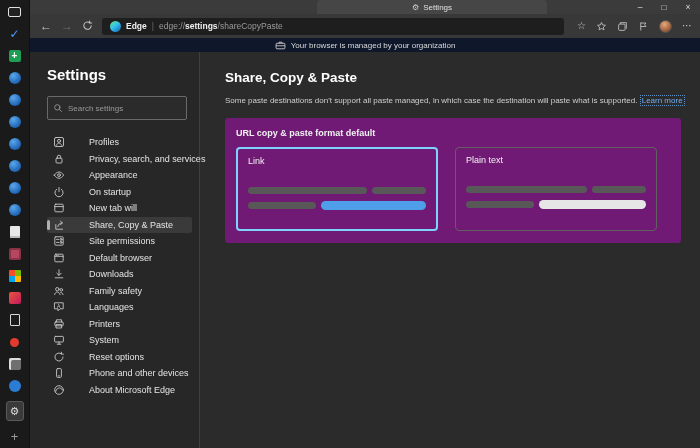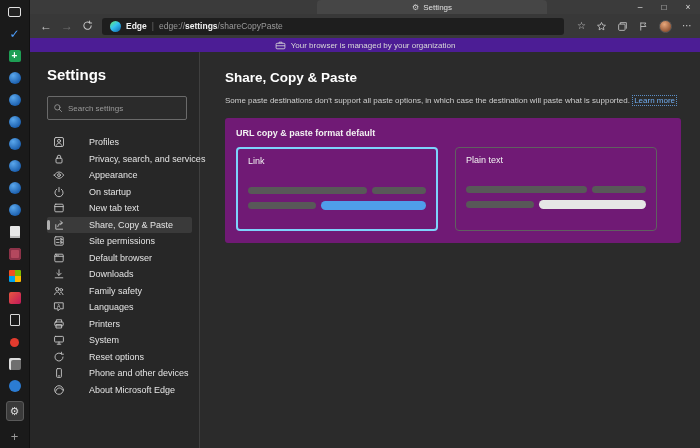--- a/index.html
+++ b/index.html
@@ -49,21 +49,21 @@
   .edge-logo { width:11px; height:11px; border-radius:50%; background:linear-gradient(140deg,#66eb6e 0%,#35c1f1 45%,#0b62a8 100%); flex:0 0 11px; }
   .chip { font-size:8.5px; font-weight:bold; color:#f2f2f2; }
   .sep { color:#6a6a6a; font-size:8.5px; }
   .url { font-size:8.5px; color:#9a9a9a; white-space:nowrap; overflow:hidden; }
   .url b { color:#f2f2f2; }
   .tool-icons { display:flex; align-items:center; gap:10px; }
   .ti { color:#c9c9c9; font-size:10px; line-height:1; position:relative; }
   .ti svg { display:block; }
   .avatar { width:13px; height:13px; border-radius:50%; background:radial-gradient(circle at 40% 30%, #e8a87c, #8c4f2f 80%); border:1px solid #555; }
 
-  .banner { height:14px; background:#4c1d95; display:flex; align-items:center; justify-content:center; gap:5px; font-size:8px; color:#d8d8d8; flex:0 0 14px; }
+  .banner { height:14px; background:#0f172a; display:flex; align-items:center; justify-content:center; gap:5px; font-size:8px; color:#d8d8d8; flex:0 0 14px; }
   .banner svg { display:block; }
 
   
   .content { flex:1; display:flex; min-height:0; }
   .settings-nav { width:170px; flex:0 0 170px; background:#272727; border-right:1px solid #3f3f3f; padding:14px 0 0 17px; }
   .settings-title { font-size:15px; font-weight:bold; color:#ffffff; }
   .searchbox { margin-top:13px; width:140px; height:24px; border:1px solid #6a6a6a; border-radius:2px; background:#2b2b2b; display:flex; align-items:center; gap:5px; padding:0 5px; }
   .searchbox input { flex:1; min-width:0; background:transparent; border:none; outline:none; color:#cfcfcf; font-size:8px; font-family:inherit; }
   .searchbox input::placeholder { color:#9a9a9a; }
 
@@ -282,21 +282,21 @@
             <span class="lbl">On startup</span>
           </div>
 
           <div class="nav-item">
             <span class="nic">
                 <svg width="12" height="12" viewBox="0 0 12 12">
                   <rect x="1.8" y="2.2" width="8.4" height="7.6" rx="1"></rect>
                   <path d="M1.8 4.6h8.4"></path>
                 </svg>
               </span>
-            <span class="lbl">New tab text</span>
+            <span class="lbl">New tab will</span>
           </div>
 
           <div class="nav-item selected">
             <span class="nic">
                 <svg width="12" height="12" viewBox="0 0 12 12">
                   <path d="M2.8 5.6v4.6h6.8"></path>
                   <path d="M4.8 7.6c.6-2.4 2-3.6 4.4-3.7"></path>
                   <path d="M7.4 1.9l1.9 2-1.9 2"></path>
                 </svg>
               </span>
@@ -409,21 +409,21 @@
               </span>
             <span class="lbl">About Microsoft Edge</span>
           </div>
 
         </div>
       </div>
 
       <div class="main">
         <div class="main-heading">Share, Copy &amp; Paste</div>
         <div class="main-desc">
-          <span>Some paste destinations don't support all paste options, in which case the destination will paste what is supported.</span>
+          <span>Some paste destinations don't support all paste managed, in which case the destination will paste what is supported.</span>
           <a href="#" class="link">Learn more</a>
         </div>
 
         <div class="panel">
           <div class="panel-label">URL copy &amp; paste format default</div>
           <div class="cards">
 
             <div class="card sel">
               <div class="card-label">Link</div>
               <div class="bars">

